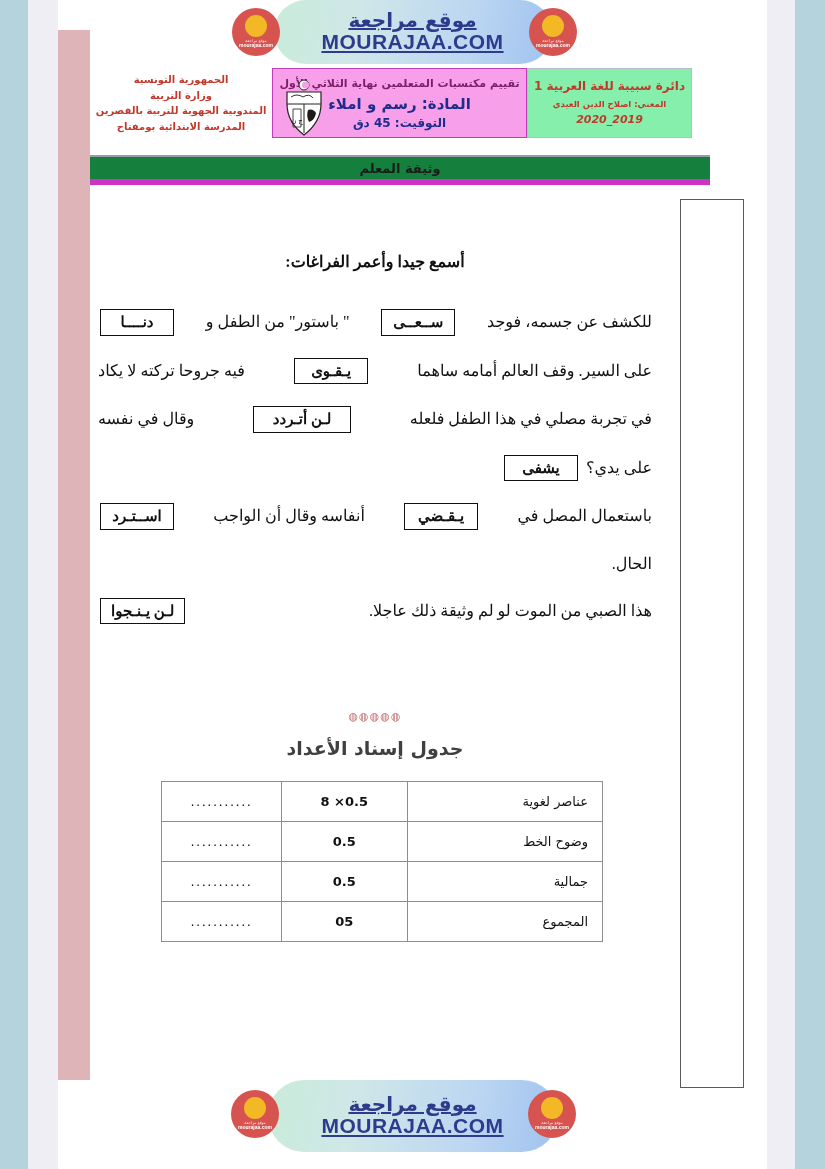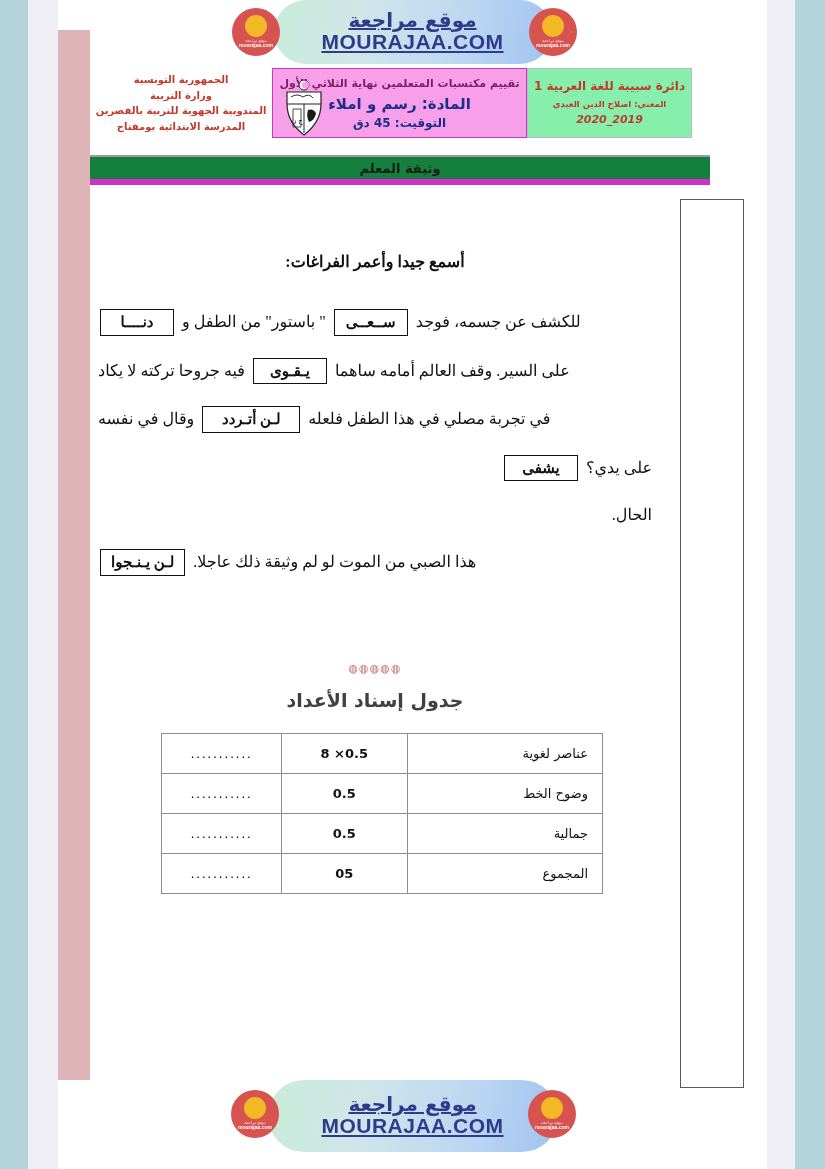--- a/index.html
+++ b/index.html
@@ -251,21 +251,21 @@
   .para-line {
     display: flex;
     flex-direction: row-reverse;
     align-items: center;
     flex-wrap: nowrap;
     font-size: 16px;
     line-height: 1.5;
     margin-bottom: 22px;
     white-space: nowrap;
   }
-  .para-line.center { justify-content: flex-start; }
+  .para-line.center { justify-content: space-between; }
   .para-line.end    { justify-content: flex-end; }
   .txt { padding: 0 3px; }
   .blank {
     display: inline-block;
     border: 1.5px solid #111;
     padding: 1px 10px;
     margin: 0 5px;
     font-weight: 700;
     font-size: 15px;
     letter-spacing: 1px;
@@ -398,20 +398,26 @@
         <span class="txt">على السير. وقف العالم أمامه ساهما</span>
       </div>
       <div class="para-line center">
         <span class="txt">وقال في نفسه</span>
         <span class="blank wide">لـن أتـردد</span>
         <span class="txt">في تجربة مصلي في هذا الطفل فلعله</span>
       </div>
       <div class="para-line end">
         <span class="blank">يشفى</span>
         <span class="txt">على يدي؟</span>
+      </div>
+      <div class="para-line center">
+        <span class="blank">اســتـرد</span>
+        <span class="txt">أنفاسه وقال أن الواجب</span>
+        <span class="blank">يـقـضي</span>
+        <span class="txt">باستعمال المصل في</span>
       </div>
       <div class="para-line end">
         <span class="txt">الحال.</span>
       </div>
       <div class="para-line center">
         <span class="blank">لـن يـنـجوا</span>
         <span class="txt">هذا الصبي من الموت لو لم وثيقة ذلك عاجلا.</span>
       </div>
     </div>
 

